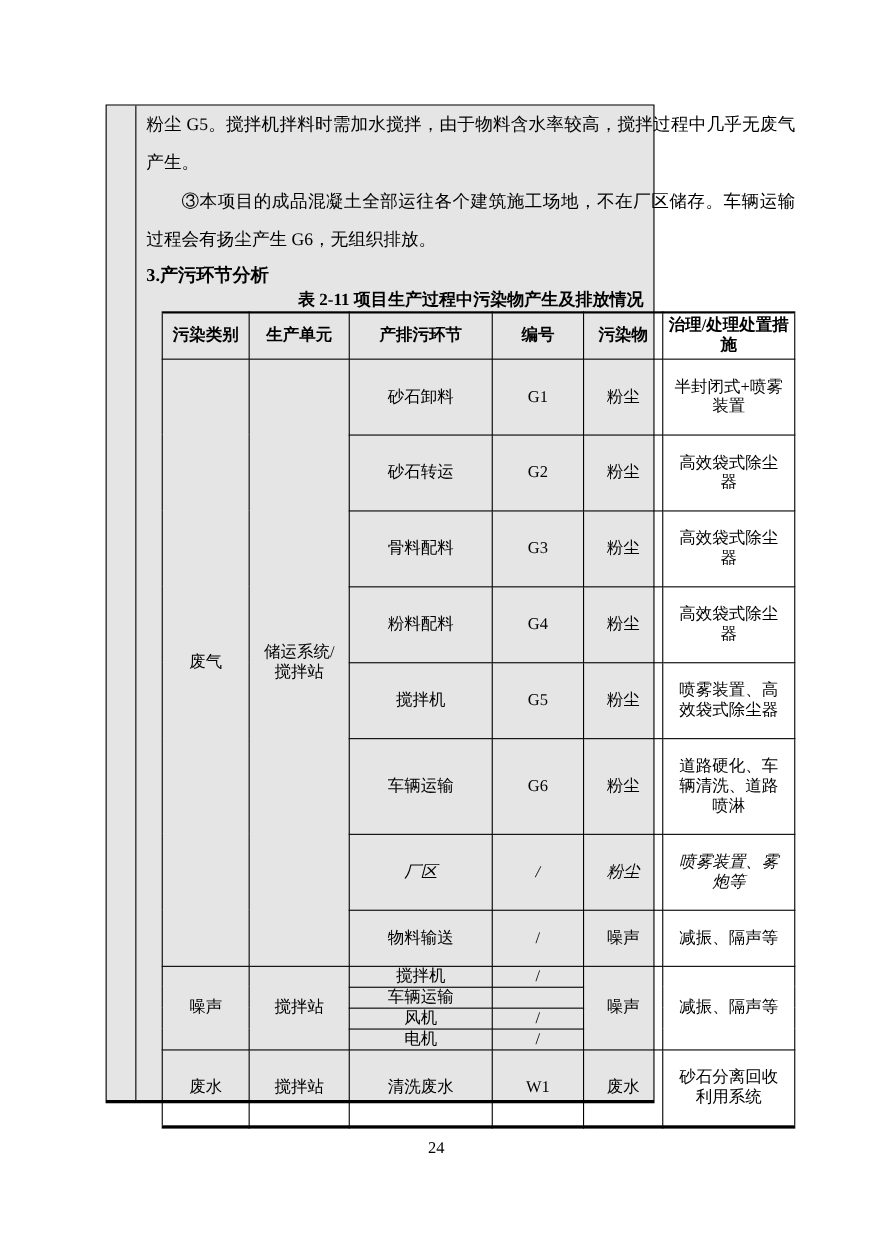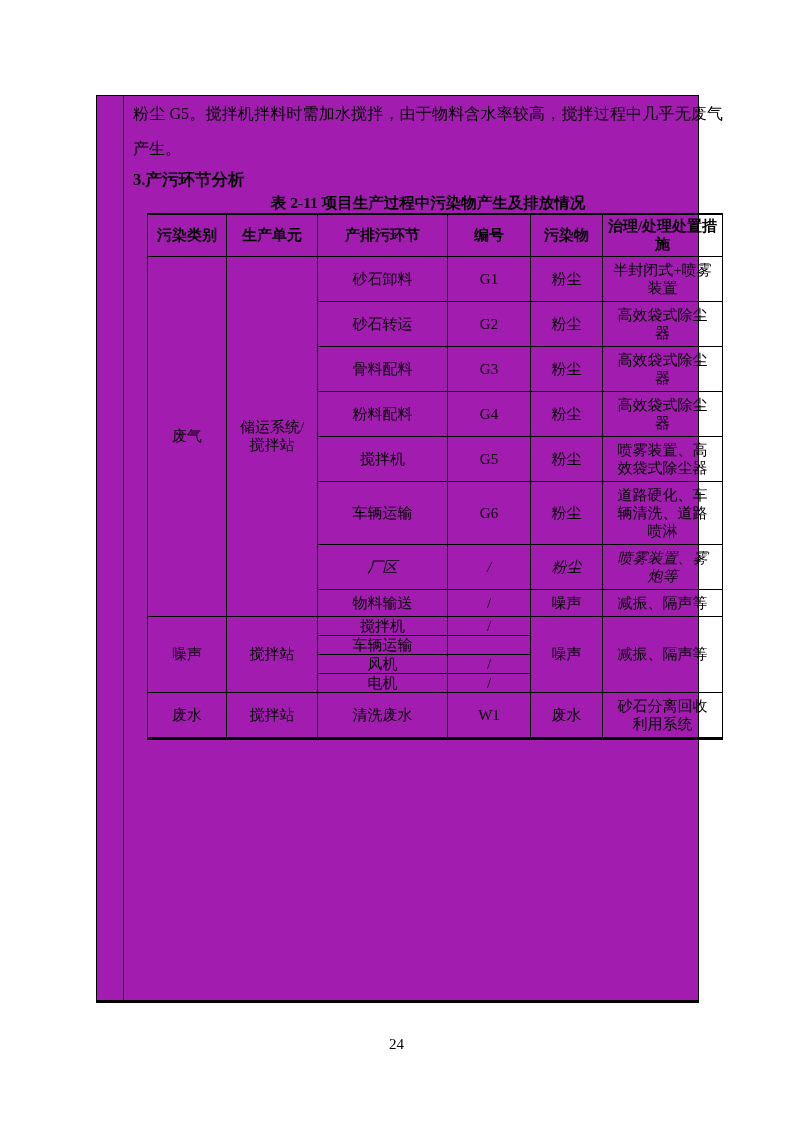--- a/index.html
+++ b/index.html
@@ -2,23 +2,23 @@
 <html><head>
 <meta charset="utf-8">
 <style>
   html,body { margin:0; padding:0; }
   body {
     width:793px; height:1122px; background:#ffffff; color:#000;
     font-family:"Liberation Serif","DejaVu Serif",serif;
     position:relative; overflow:hidden;
   }
   .frame {
-    position:absolute; left:96px; top:95px; width:603px; height:908px;
+    position:absolute; left:96px; top:95px; width:499px; height:908px;
     border:1.5px solid #000; border-bottom-width:3px;
-    box-sizing:border-box; display:flex; background:#a21caf;
+    box-sizing:border-box; display:flex; background:#e5e5e5;
   }
   .side-col { width:26px; flex:none; border-right:1.5px solid #000; }
   .content { flex:1; box-sizing:border-box; padding:0 6px 0 9px; }
 
   .para { font-size:16px; line-height:35px; text-align:justify; margin:0; }
   .indent { text-indent:2em; }
   .heading { font-size:16.5px; font-weight:bold; line-height:27px; margin:0; }
   .para-small { font-size:16px; line-height:27px; text-indent:2em; margin:0; }
   .table-title { font-size:15.5px; font-weight:bold; text-align:center; line-height:20px; margin:0; }
 
@@ -26,38 +26,39 @@
     border-collapse:collapse; table-layout:fixed; width:575px; margin-left:14px;
     border-top:2.5px solid #000; border-bottom:3px solid #000;
     font-size:15px;
   }
   .ptable th, .ptable td {
     border:1px solid #000; text-align:center; vertical-align:middle;
     padding:0 3px; line-height:18px; overflow:hidden;
   }
   .ptable th { font-weight:bold; }
   .ptable td.unit  { padding:12px 6px; }
-  .ptable td.measure { padding:4px 8px; }
+  .ptable td.measure { padding:16px 8px; }
   tr.rh42 { height:42px; } tr.rh36 { height:36px; } tr.rh38 { height:38px; }
   tr.rh55 { height:55px; } tr.rh37 { height:37px;font-style:italic; } tr.rh22 { height:22px; }
   tr.rh19 { height:19px; } tr.rh35 { height:35px; }
 
   .page-number {
     position:absolute; top:1036px; left:0; width:100%;
     text-align:center; font-size:15px;
   }
 </style>
 </head>
 <body>
 
 <div class="frame">
   <div class="side-col"></div>
   <div class="content">
 
     <p class="para">粉尘 G5。搅拌机拌料时需加水搅拌，由于物料含水率较高，搅拌过程中几乎无废气产生。</p>
+    <p class="para indent">③本项目的成品混凝土全部运往各个建筑施工场地，不在厂区储存。车辆运输过程会有扬尘产生 G6，无组织排放。</p>
     <p class="heading">3.产污环节分析</p>
     <p class="table-title">表 2-11  项目生产过程中污染物产生及排放情况</p>
 
     <table class="ptable">
       <colgroup>
         <col style="width:79px">
           <col style="width:91px">
           <col style="width:130px">
         <col style="width:83px">
           <col style="width:72px">

